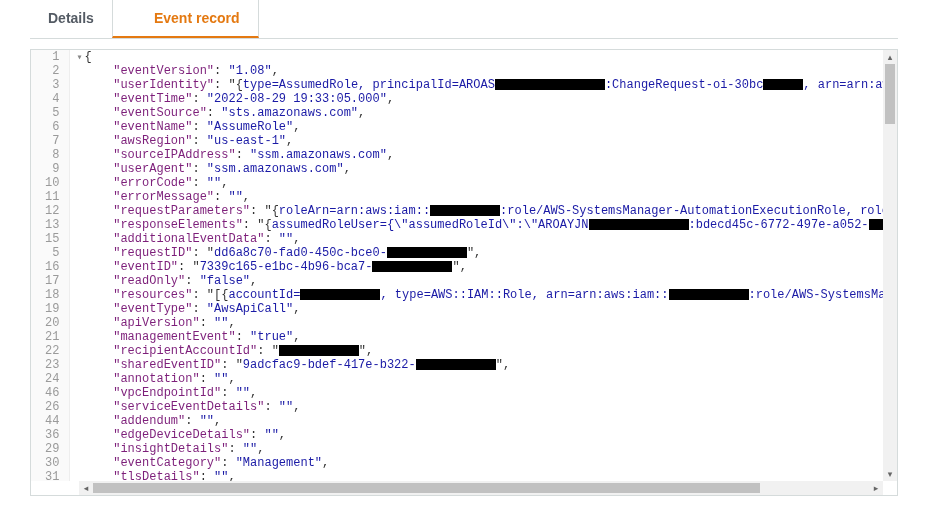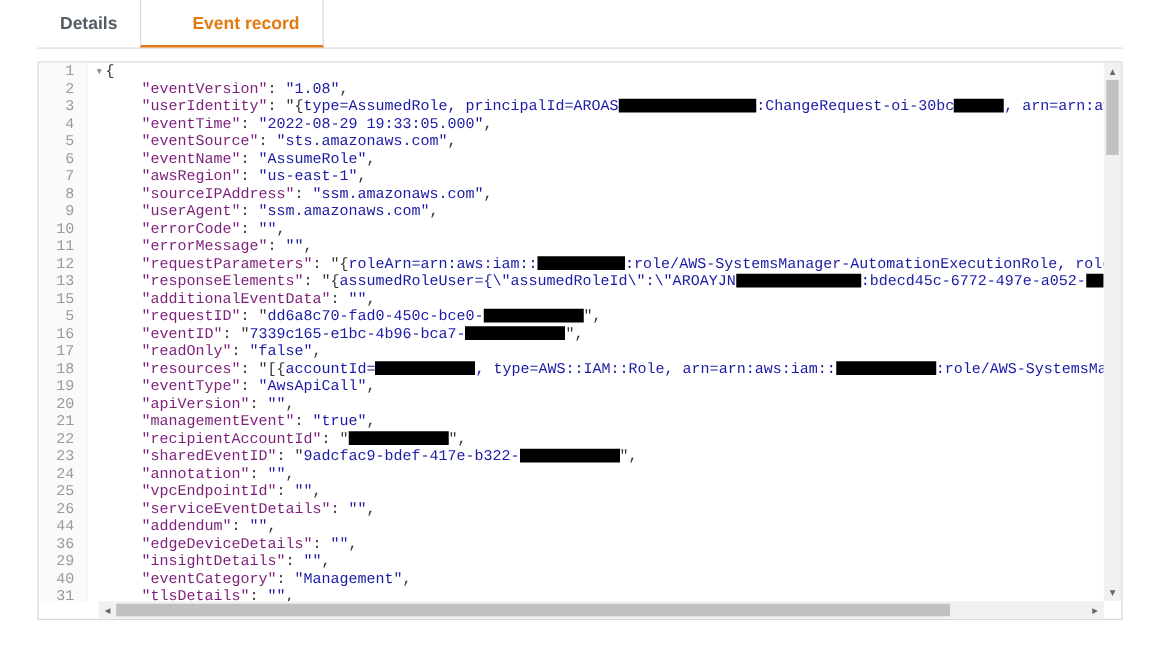--- a/index.html
+++ b/index.html
@@ -168,26 +168,26 @@
           <div>5</div>
           <div>16</div>
           <div>17</div>
           <div>18</div>
           <div>19</div>
           <div>20</div>
           <div>21</div>
           <div>22</div>
           <div>23</div>
           <div>24</div>
-          <div>25</div>
+          <div>46</div>
           <div>26</div>
           <div>44</div>
           <div>36</div>
           <div>29</div>
-          <div>40</div>
+          <div>30</div>
           <div>31</div>
         </div>
       <div class="code" id="code"><span class="code-line"><span class="fold">▾</span><span class="punc">{</span></span><span class="code-line"><span class="fold"> </span>    <span class="key">"eventVersion"</span><span class="punc">: </span><span class="str">"1.08"</span><span class="punc">,</span></span><span class="code-line"><span class="fold"> </span>    <span class="key">"userIdentity"</span><span class="punc">: </span><span class="punc">"{</span><span class="str">type=AssumedRole, principalId=AROAS</span><span class="redact" style="width:110px"></span><span class="str">:ChangeRequest-oi-30bc</span><span class="redact" style="width:40px"></span><span class="str">, arn=arn:aws:sts::18230877363</span></span><span class="code-line"><span class="fold"> </span>    <span class="key">"eventTime"</span><span class="punc">: </span><span class="str">"2022-08-29 19:33:05.000"</span><span class="punc">,</span></span><span class="code-line"><span class="fold"> </span>    <span class="key">"eventSource"</span><span class="punc">: </span><span class="str">"sts.amazonaws.com"</span><span class="punc">,</span></span><span class="code-line"><span class="fold"> </span>    <span class="key">"eventName"</span><span class="punc">: </span><span class="str">"AssumeRole"</span><span class="punc">,</span></span><span class="code-line"><span class="fold"> </span>    <span class="key">"awsRegion"</span><span class="punc">: </span><span class="str">"us-east-1"</span><span class="punc">,</span></span><span class="code-line"><span class="fold"> </span>    <span class="key">"sourceIPAddress"</span><span class="punc">: </span><span class="str">"ssm.amazonaws.com"</span><span class="punc">,</span></span><span class="code-line"><span class="fold"> </span>    <span class="key">"userAgent"</span><span class="punc">: </span><span class="str">"ssm.amazonaws.com"</span><span class="punc">,</span></span><span class="code-line"><span class="fold"> </span>    <span class="key">"errorCode"</span><span class="punc">: </span><span class="str">""</span><span class="punc">,</span></span><span class="code-line"><span class="fold"> </span>    <span class="key">"errorMessage"</span><span class="punc">: </span><span class="str">""</span><span class="punc">,</span></span><span class="code-line"><span class="fold"> </span>    <span class="key">"requestParameters"</span><span class="punc">: </span><span class="punc">"{</span><span class="str">roleArn=arn:aws:iam::</span><span class="redact" style="width:70px"></span><span class="str">:role/AWS-SystemsManager-AutomationExecutionRole, roleSessionName=bdecd45</span></span><span class="code-line"><span class="fold"> </span>    <span class="key">"responseElements"</span><span class="punc">: </span><span class="punc">"{</span><span class="str">assumedRoleUser={\"assumedRoleId\":\"AROAYJN</span><span class="redact" style="width:100px"></span><span class="str">:bdecd45c-6772-497e-a052-</span><span class="redact" style="width:80px"></span></span><span class="code-line"><span class="fold"> </span>    <span class="key">"additionalEventData"</span><span class="punc">: </span><span class="str">""</span><span class="punc">,</span></span><span class="code-line"><span class="fold"> </span>    <span class="key">"requestID"</span><span class="punc">: </span><span class="punc">"</span><span class="str">dd6a8c70-fad0-450c-bce0-</span><span class="redact" style="width:80px"></span><span class="punc">",</span></span><span class="code-line"><span class="fold"> </span>    <span class="key">"eventID"</span><span class="punc">: </span><span class="punc">"</span><span class="str">7339c165-e1bc-4b96-bca7-</span><span class="redact" style="width:80px"></span><span class="punc">",</span></span><span class="code-line"><span class="fold"> </span>    <span class="key">"readOnly"</span><span class="punc">: </span><span class="str">"false"</span><span class="punc">,</span></span><span class="code-line"><span class="fold"> </span>    <span class="key">"resources"</span><span class="punc">: </span><span class="punc">"[{</span><span class="str">accountId=</span><span class="redact" style="width:80px"></span><span class="str">, type=AWS::IAM::Role, arn=arn:aws:iam::</span><span class="redact" style="width:80px"></span><span class="str">:role/AWS-SystemsManager-AutomationExec</span></span><span class="code-line"><span class="fold"> </span>    <span class="key">"eventType"</span><span class="punc">: </span><span class="str">"AwsApiCall"</span><span class="punc">,</span></span><span class="code-line"><span class="fold"> </span>    <span class="key">"apiVersion"</span><span class="punc">: </span><span class="str">""</span><span class="punc">,</span></span><span class="code-line"><span class="fold"> </span>    <span class="key">"managementEvent"</span><span class="punc">: </span><span class="str">"true"</span><span class="punc">,</span></span><span class="code-line"><span class="fold"> </span>    <span class="key">"recipientAccountId"</span><span class="punc">: </span><span class="punc">"</span><span class="redact" style="width:80px"></span><span class="punc">",</span></span><span class="code-line"><span class="fold"> </span>    <span class="key">"sharedEventID"</span><span class="punc">: </span><span class="punc">"</span><span class="str">9adcfac9-bdef-417e-b322-</span><span class="redact" style="width:80px"></span><span class="punc">",</span></span><span class="code-line"><span class="fold"> </span>    <span class="key">"annotation"</span><span class="punc">: </span><span class="str">""</span><span class="punc">,</span></span><span class="code-line"><span class="fold"> </span>    <span class="key">"vpcEndpointId"</span><span class="punc">: </span><span class="str">""</span><span class="punc">,</span></span><span class="code-line"><span class="fold"> </span>    <span class="key">"serviceEventDetails"</span><span class="punc">: </span><span class="str">""</span><span class="punc">,</span></span><span class="code-line"><span class="fold"> </span>    <span class="key">"addendum"</span><span class="punc">: </span><span class="str">""</span><span class="punc">,</span></span><span class="code-line"><span class="fold"> </span>    <span class="key">"edgeDeviceDetails"</span><span class="punc">: </span><span class="str">""</span><span class="punc">,</span></span><span class="code-line"><span class="fold"> </span>    <span class="key">"insightDetails"</span><span class="punc">: </span><span class="str">""</span><span class="punc">,</span></span><span class="code-line"><span class="fold"> </span>    <span class="key">"eventCategory"</span><span class="punc">: </span><span class="str">"Management"</span><span class="punc">,</span></span><span class="code-line"><span class="fold"> </span>    <span class="key">"tlsDetails"</span><span class="punc">: </span><span class="str">""</span><span class="punc">,</span></span></div>
     </div>
     <div class="vscroll">
       <div class="up">▴</div>
       <div class="thumb"></div>
       <div class="down" style="position:absolute;bottom:0;left:0;right:0">▾</div>
     </div>
   </div>

